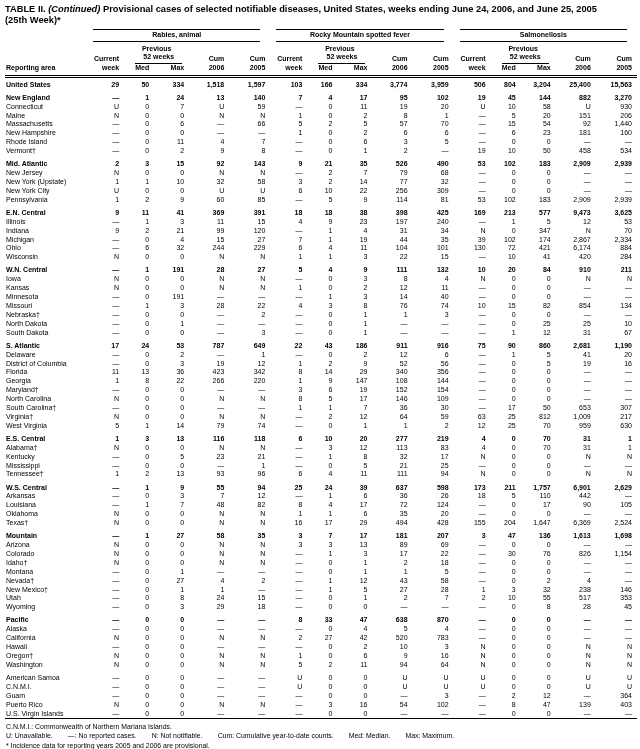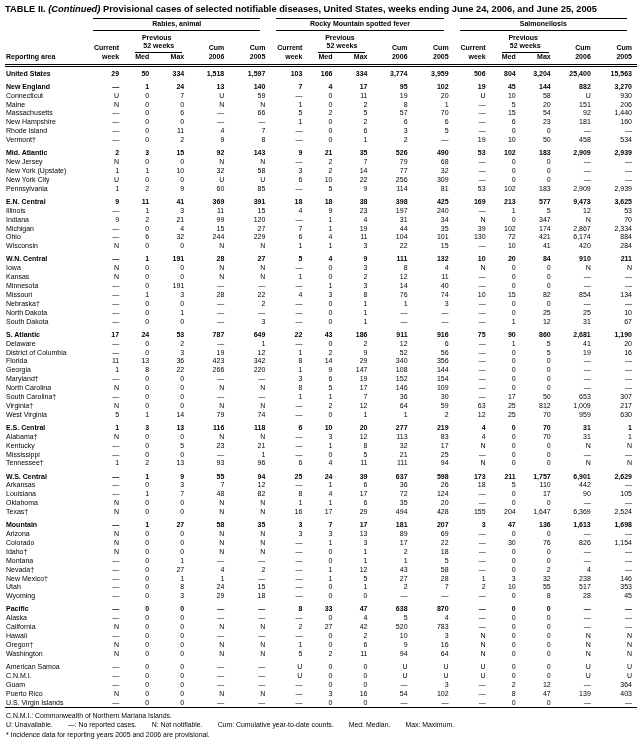--- a/index.html
+++ b/index.html
@@ -51,20 +51,21 @@
   .footnotes { font-size: 6.9px; line-height: 9.2px; padding: 3px 0 0 1px; }
   .abbr-row { display: flex; gap: 15px; }
 </style>
 </head>
 <body>
 
 <div class="page">
 
   <div class="title">
     <div><span class="b">TABLE II. </span><span class="bi">(Continued)</span><span class="b"> Provisional cases of selected notifiable diseases, United States, weeks ending June 24, 2006, and June 25, 2005</span></div>
+    <div>(25th Week)*</div>
   </div>
 
   <table class="disease">
     <colgroup>
       <col class="c-area">
       <col class="c-cur">
         <col class="c-med">
         <col class="c-max">
         <col class="c-cum">
         <col class="c-cum2">

